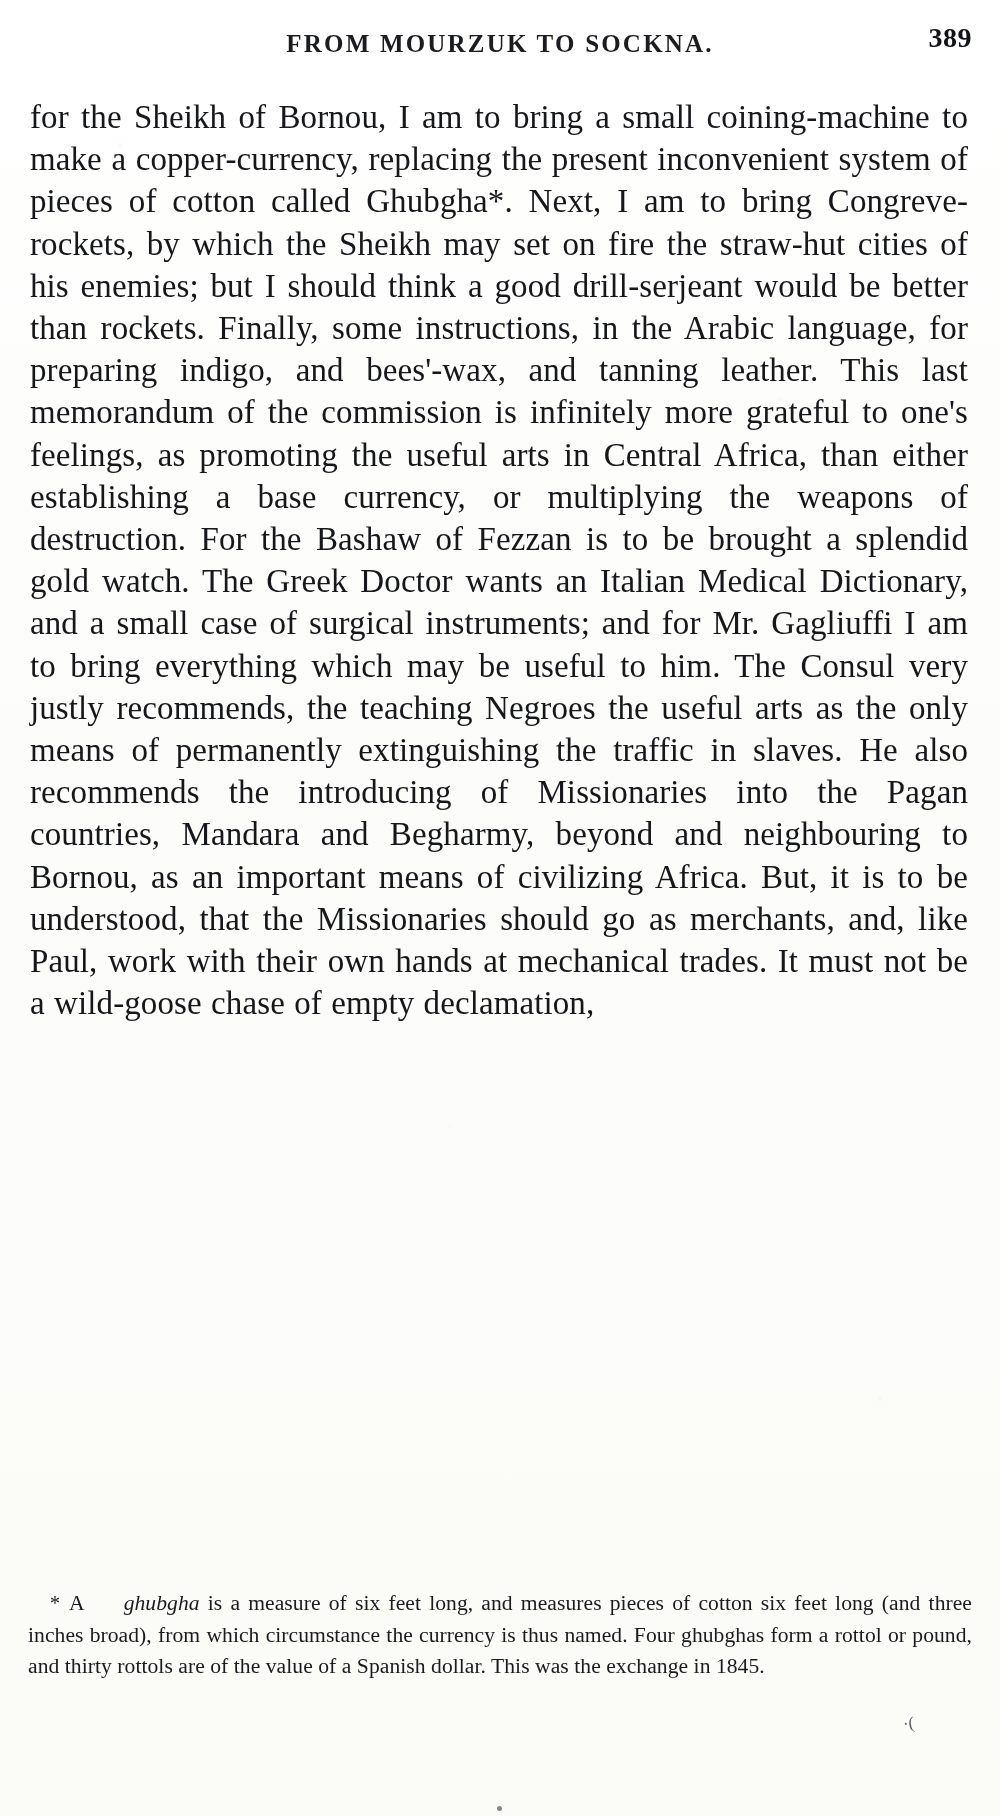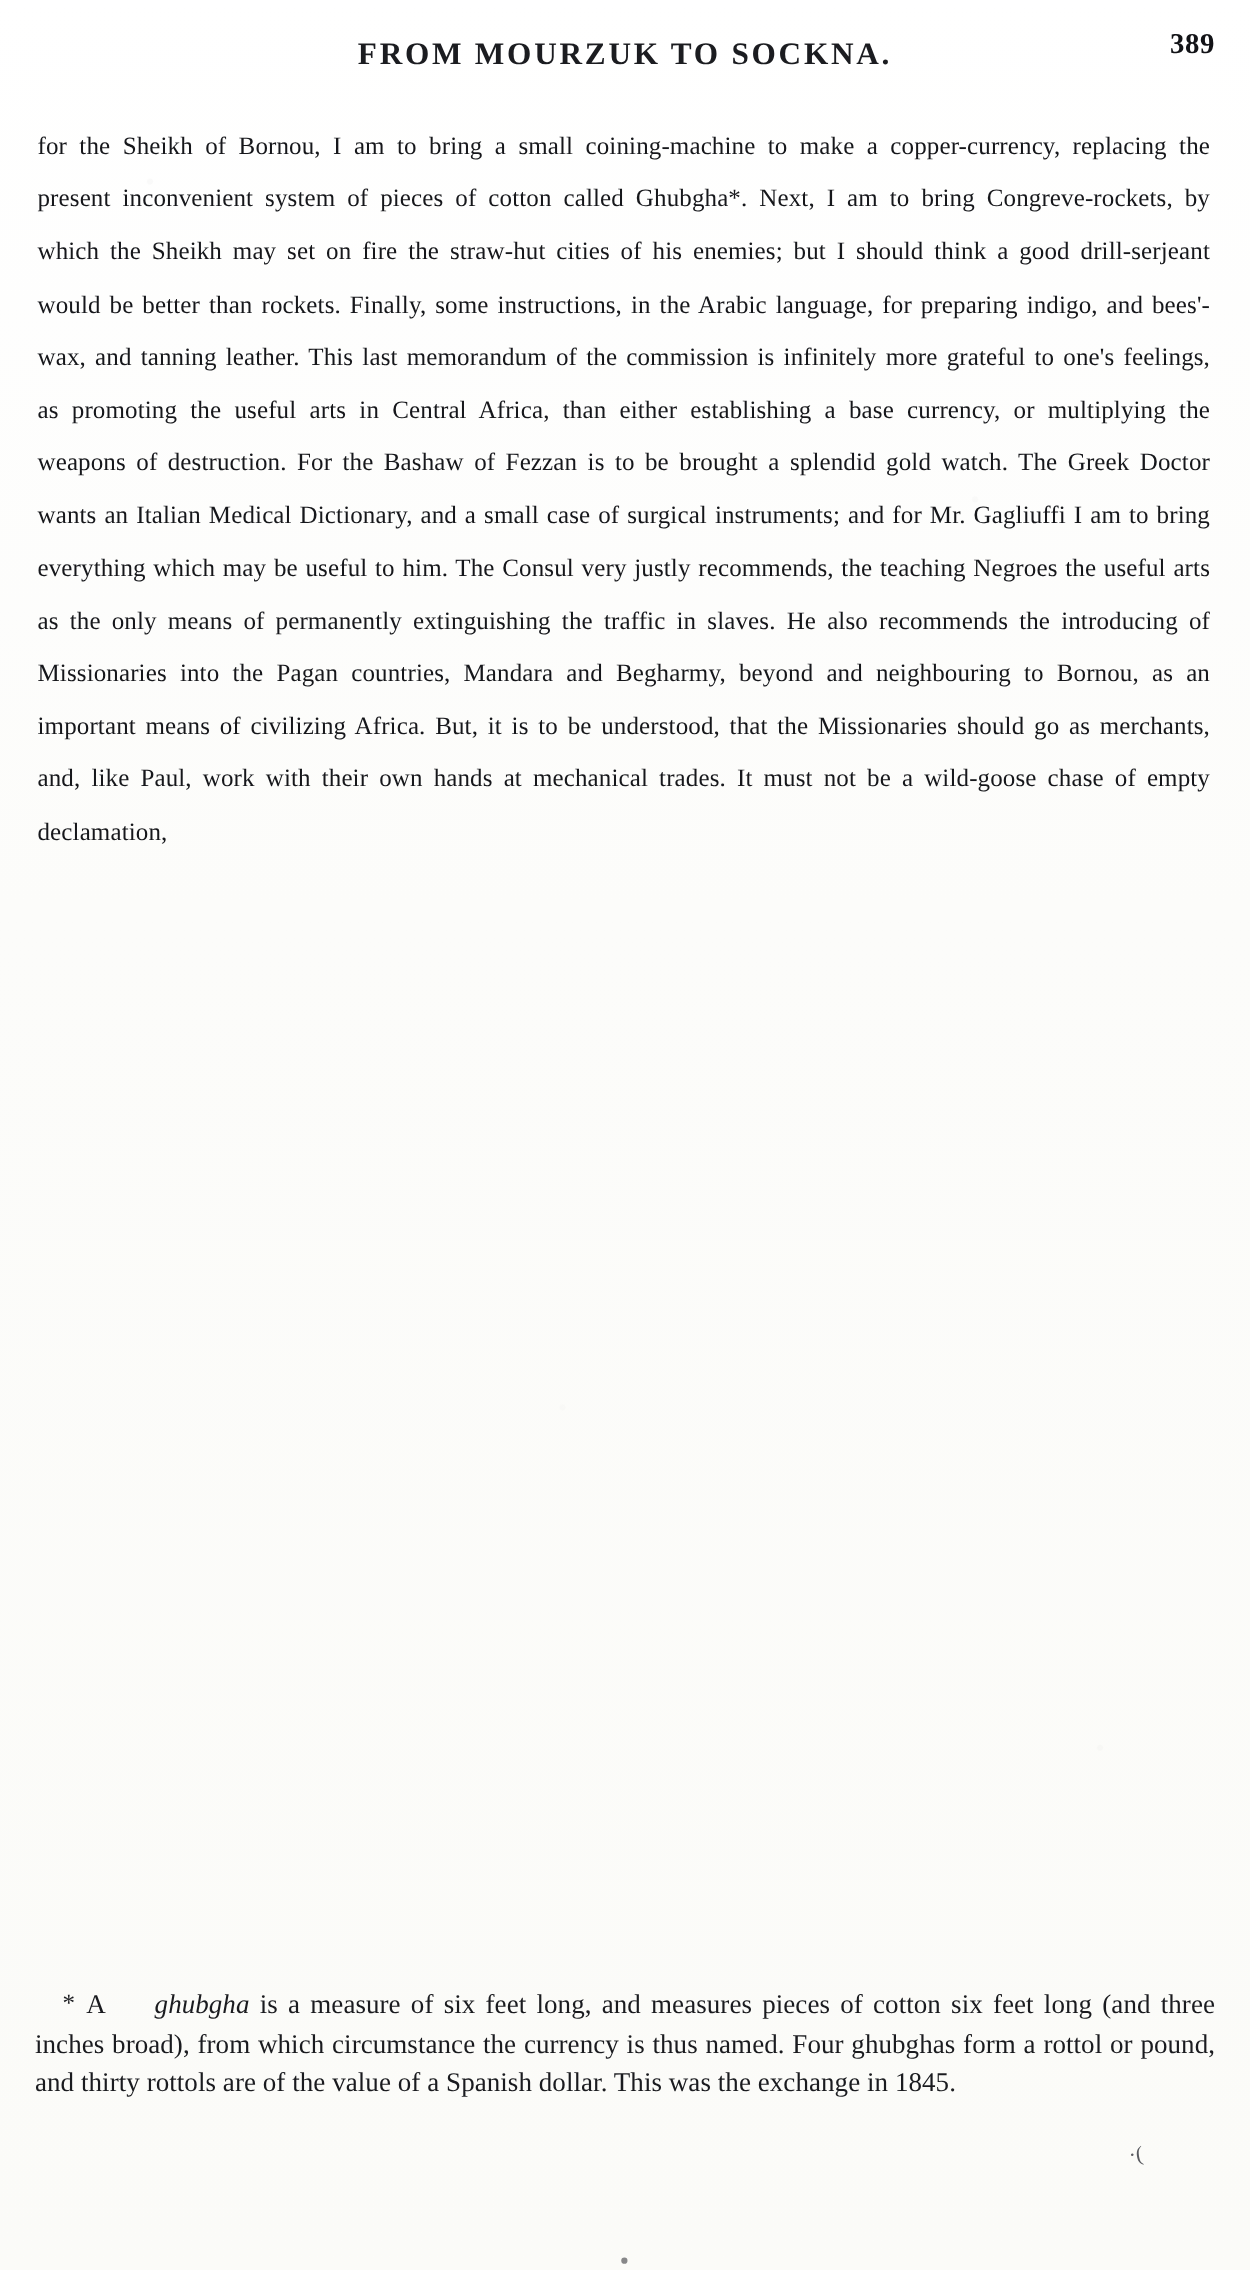--- a/index.html
+++ b/index.html
@@ -51,31 +51,31 @@
     font-family: "Liberation Serif", serif;
     font-size: 25px;
     letter-spacing: 2.2px;
     font-weight: 600;
     color: #1b1c20;
   }
   .page-number {
     position: absolute;
     right: 28px;
     top: -8px;
-    font-size: 23px;
+    font-size: 28px;
     font-weight: 700;
     color: #121317;
     letter-spacing: 0.5px;
   }
   .body-text {
     position: absolute;
     left: 30px;
     top: 96px;
     width: 938px;
-    font-size: 20px;
+    font-size: 33px;
     line-height: 42.2px;
     text-align: justify;
     text-justify: inter-word;
     color: #16171b;
     letter-spacing: 0.1px;
     word-spacing: 1px;
   }
   .footnote-rule {
     position: absolute;
     left: 30px;

